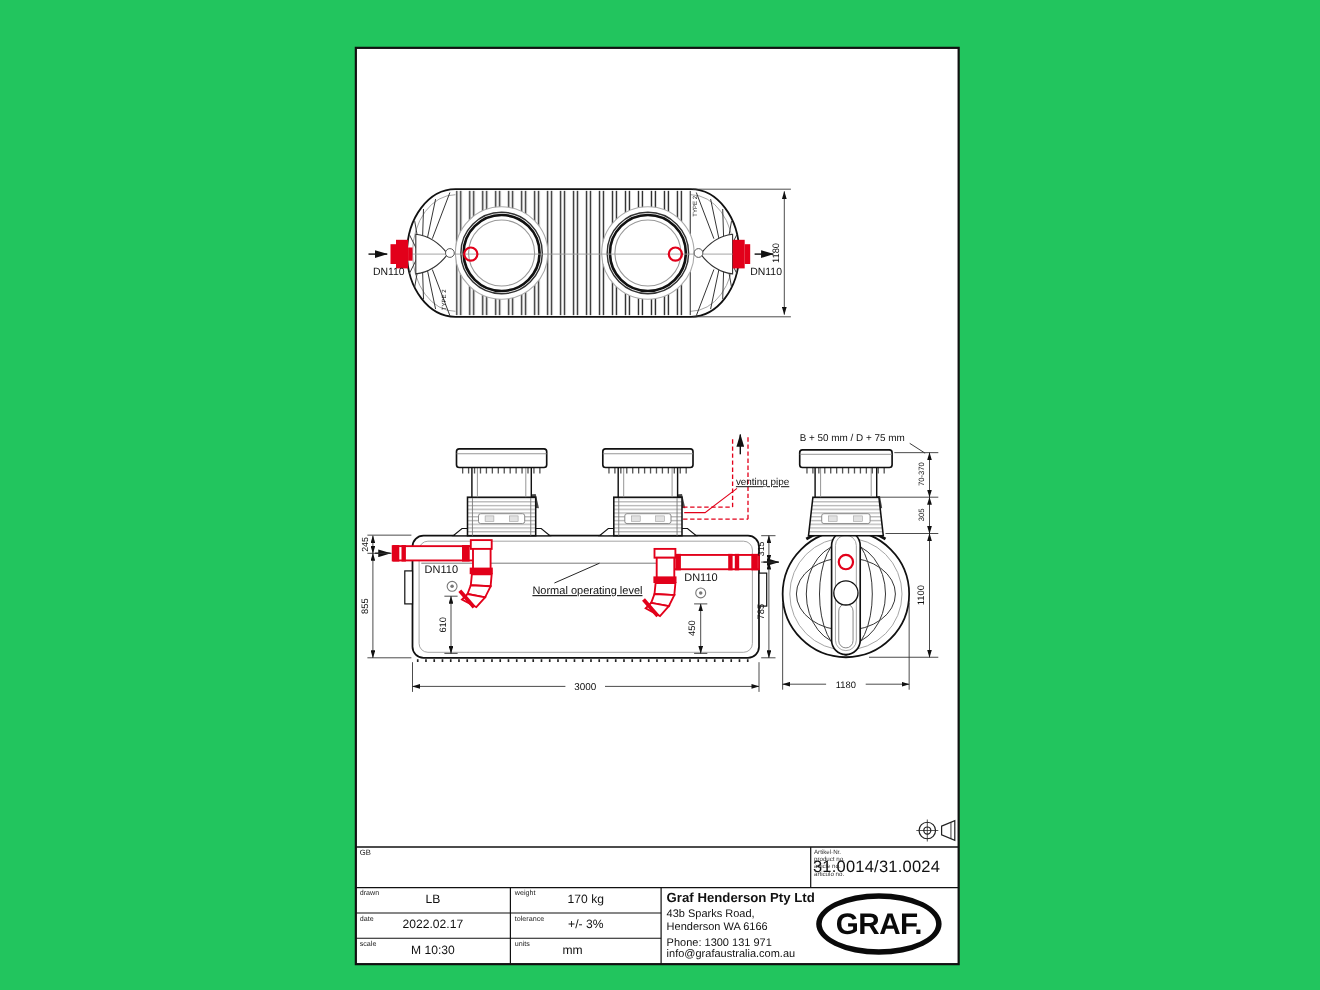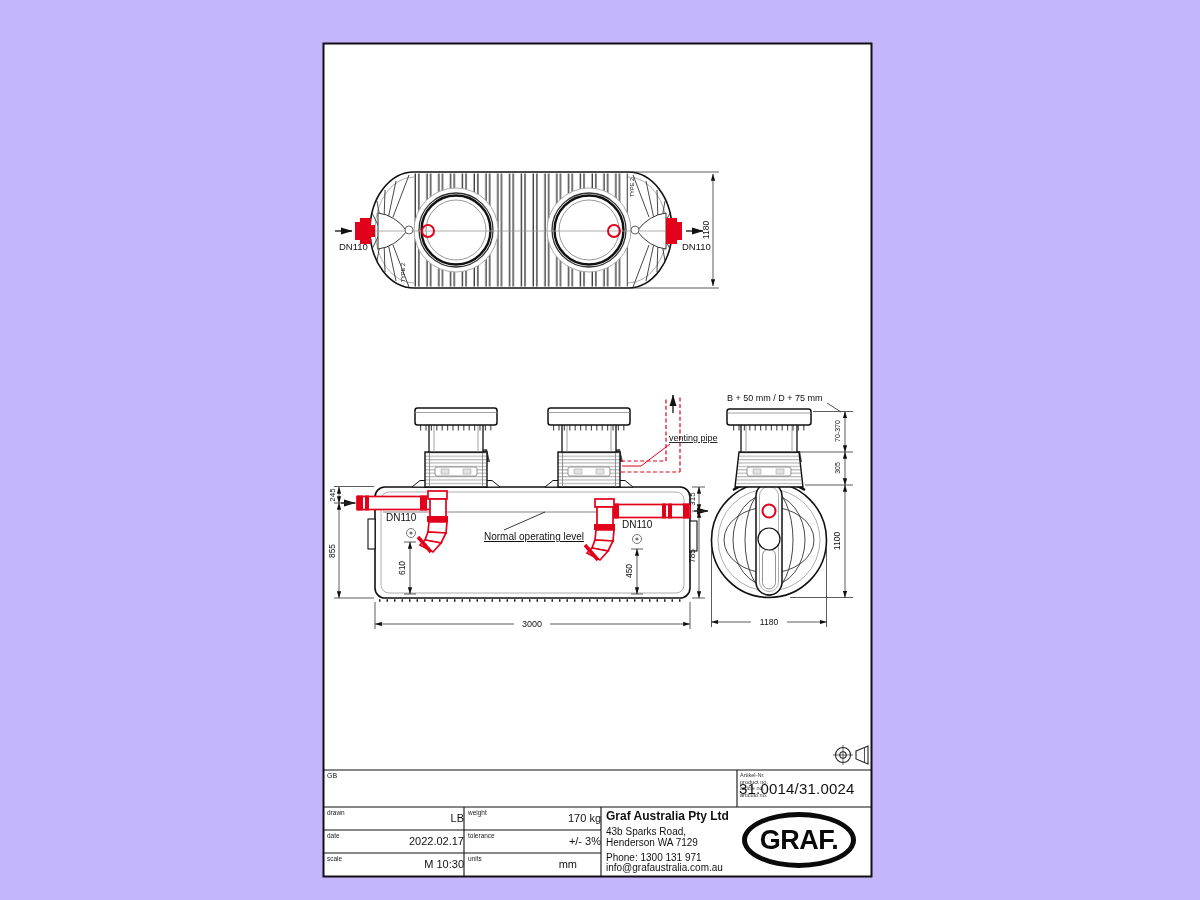--- a/index.html
+++ b/index.html
@@ -1,24 +1,24 @@
 <!DOCTYPE html>
 <html><head>
 <meta charset="utf-8">
 <style>
   html,body{margin:0;padding:0;background:#fff;}
-  .canvas{position:relative;width:1200px;height:900px;background:#c4b5fd;overflow:hidden;
+  .canvas{position:relative;width:1200px;height:900px;background:#22c55e;overflow:hidden;
           font-family:"Liberation Sans",sans-serif;color:#111;}
   svg{position:absolute;left:0;top:0;}
   svg text{font-family:"Liberation Sans",sans-serif;fill:#111;}
   .red-s{stroke:#e2001a;}
   .red-f{fill:#e2001a;}
   .tb{position:absolute;color:#111;white-space:nowrap;}
   .tb-label{font-size:6.5px;color:#222;}
-  .tb-value{font-size:11px;text-align:right;}
+  .tb-value{font-size:11px;text-align:center;}
   .tb-title{font-size:14px;text-align:center;letter-spacing:.4px;}
   .tb-gb{font-size:7px;}
   .art-small{font-size:5.6px;line-height:6.6px;color:#333;}
   .art-small span{display:block;}
   .art-num{font-size:15px;letter-spacing:.2px;}
   .co-name{font-size:12px;font-weight:bold;}
   .co-line{font-size:10px;}
   .graf-logo{position:absolute;left:742px;top:812px;width:114px;height:56px;
              border:5px solid #0a0a0a;border-radius:50%;display:flex;align-items:center;
              justify-content:center;font-weight:bold;font-size:27px;letter-spacing:-.5px;
@@ -323,23 +323,23 @@
 <div class="tb tb-label" style="left:327px;top:855px;">scale</div>
 <div class="tb tb-value" style="left:323px;top:858px;width:141px;">M 10:30</div>
 
 <div class="tb tb-label" style="left:468px;top:809px;">weight</div>
 <div class="tb tb-value" style="left:464px;top:812px;width:137px;">170 kg</div>
 <div class="tb tb-label" style="left:468px;top:832px;">tolerance</div>
 <div class="tb tb-value" style="left:464px;top:835px;width:137px;">+/- 3%</div>
 <div class="tb tb-label" style="left:468px;top:855px;">units</div>
 <div class="tb tb-value" style="left:464px;top:858px;width:113px;">mm</div>
 
-<div class="tb co-name" style="left:606px;top:809px;">Graf Australia Pty Ltd</div>
+<div class="tb co-name" style="left:606px;top:809px;">Graf Henderson Pty Ltd</div>
 <div class="tb co-line" style="left:606px;top:826px;">43b Sparks Road,</div>
-<div class="tb co-line" style="left:606px;top:836.5px;">Henderson WA 7129</div>
+<div class="tb co-line" style="left:606px;top:836.5px;">Henderson WA 6166</div>
 <div class="tb co-line" style="left:606px;top:851.5px;">Phone: 1300 131 971</div>
 <div class="tb co-line" style="left:606px;top:862px;">info@grafaustralia.com.au</div>
 
 <div class="graf-logo">
   <span>GRAF.</span>
 </div>
 
 </div>
 
 </body></html>

